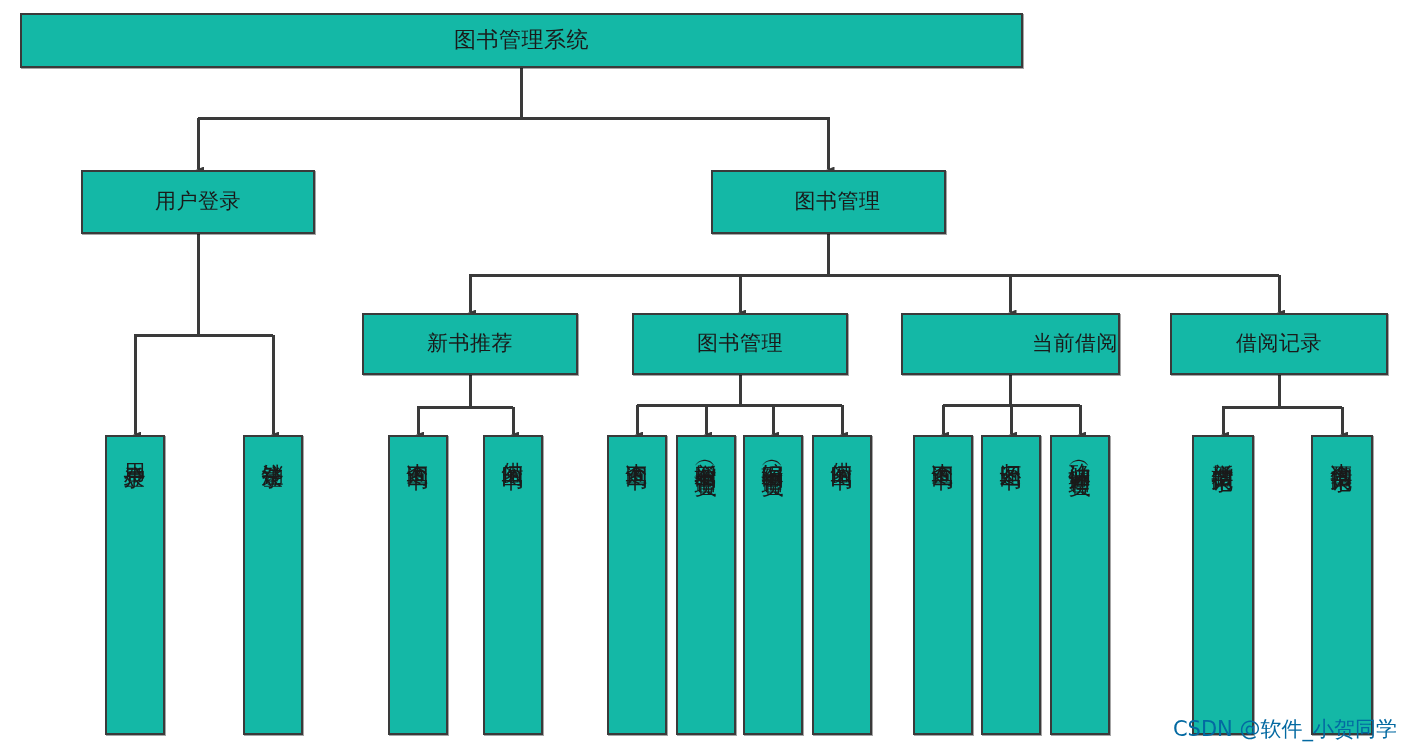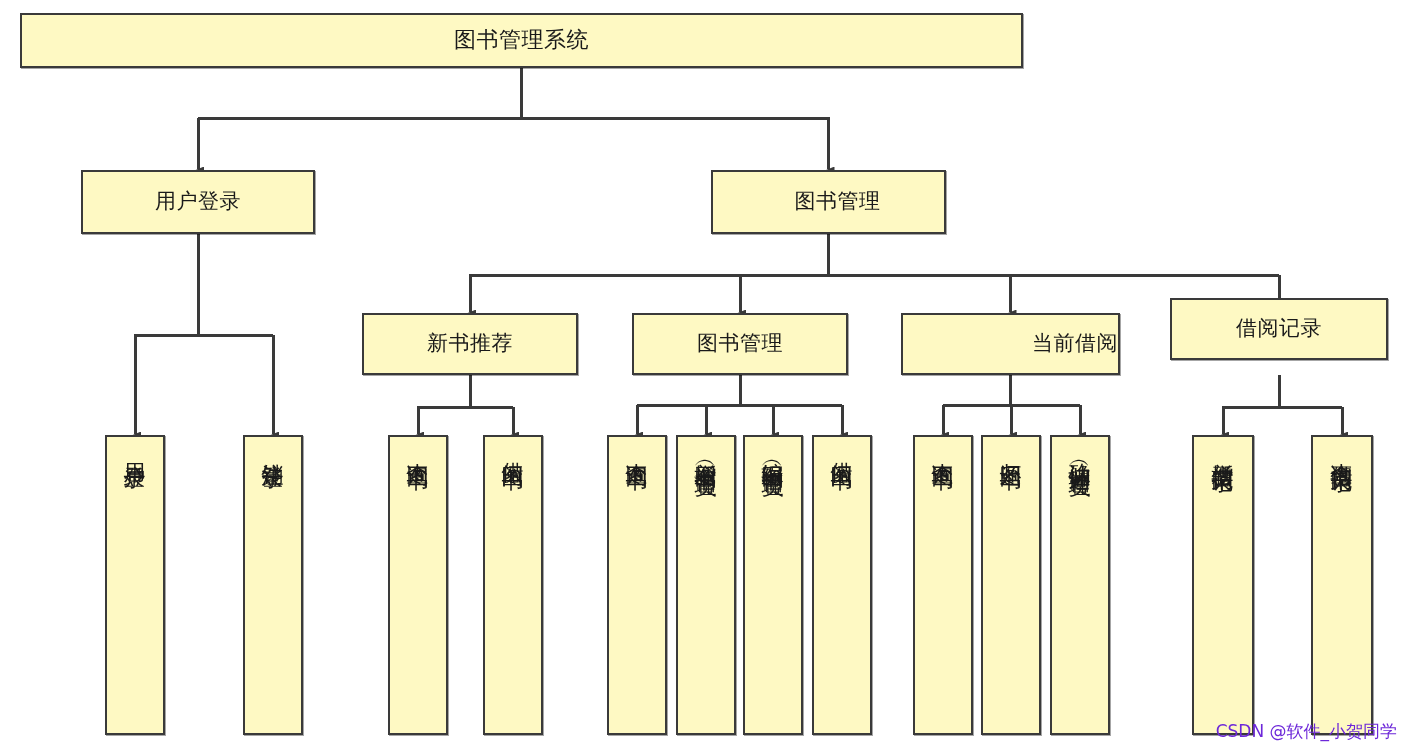--- a/index.html
+++ b/index.html
@@ -21,21 +21,21 @@
   #diagram-svg {
     position: absolute;
     left: 0;
     top: 0;
     width: 1405px;
     height: 747px;
   }
   .node {
     position: absolute;
     box-sizing: border-box;
-    background: #fef9c3;
+    background: #14b8a6;
     border: 2px solid #3a3a3a;
     display: flex;
     align-items: center;
     justify-content: center;
     color: #1a1a1a;
     box-shadow: 1px 1px 0 rgba(0,0,0,0.35);
   }
   .node-label {
     display: block;
     text-align: center;
@@ -61,22 +61,22 @@
     text-orientation: upright;
     font-size: 22px;
     line-height: 1.05;
     letter-spacing: 2px;
     white-space: nowrap;
   }
   #watermark {
     position: absolute;
     right: 8px;
     bottom: 4px;
-    font-size: 17px;
-    color: #6d28d9;
+    font-size: 21px;
+    color: #0369a1;
     white-space: nowrap;
     pointer-events: none;
   }
 </style>
 </head>
 <body>
 
 <div id="diagram-root">
 
   <svg id="diagram-svg" viewBox="0 0 1405 747" xmlns="http://www.w3.org/2000/svg" aria-hidden="true">
@@ -134,21 +134,21 @@
       </div>
       <div class="node horizontal" style="left: 362px; top: 313px; width: 216px; height: 62px;">
         <span class="node-label">新书推荐</span>
       </div>
       <div class="node horizontal" style="left: 632px; top: 313px; width: 216px; height: 62px;">
         <span class="node-label">图书管理</span>
       </div>
       <div class="node horizontal" style="left: 901px; top: 313px; width: 219px; height: 62px; justify-content: flex-end;">
         <span class="node-label">当前借阅</span>
       </div>
-      <div class="node horizontal" style="left: 1170px; top: 298px; width: 218px; height: 62px;">
+      <div class="node horizontal" style="left: 1170px; top: 313px; width: 218px; height: 62px;">
         <span class="node-label">借阅记录</span>
       </div>
       <div class="node vertical" style="left: 105px; top: 435px; width: 60px; height: 300px;">
         <span class="node-label">用户登录</span>
       </div>
       <div class="node vertical" style="left: 243px; top: 435px; width: 60px; height: 300px;">
         <span class="node-label">注销登录</span>
       </div>
       <div class="node vertical" style="left: 388px; top: 435px; width: 60px; height: 300px;">
         <span class="node-label">查询图书</span>

